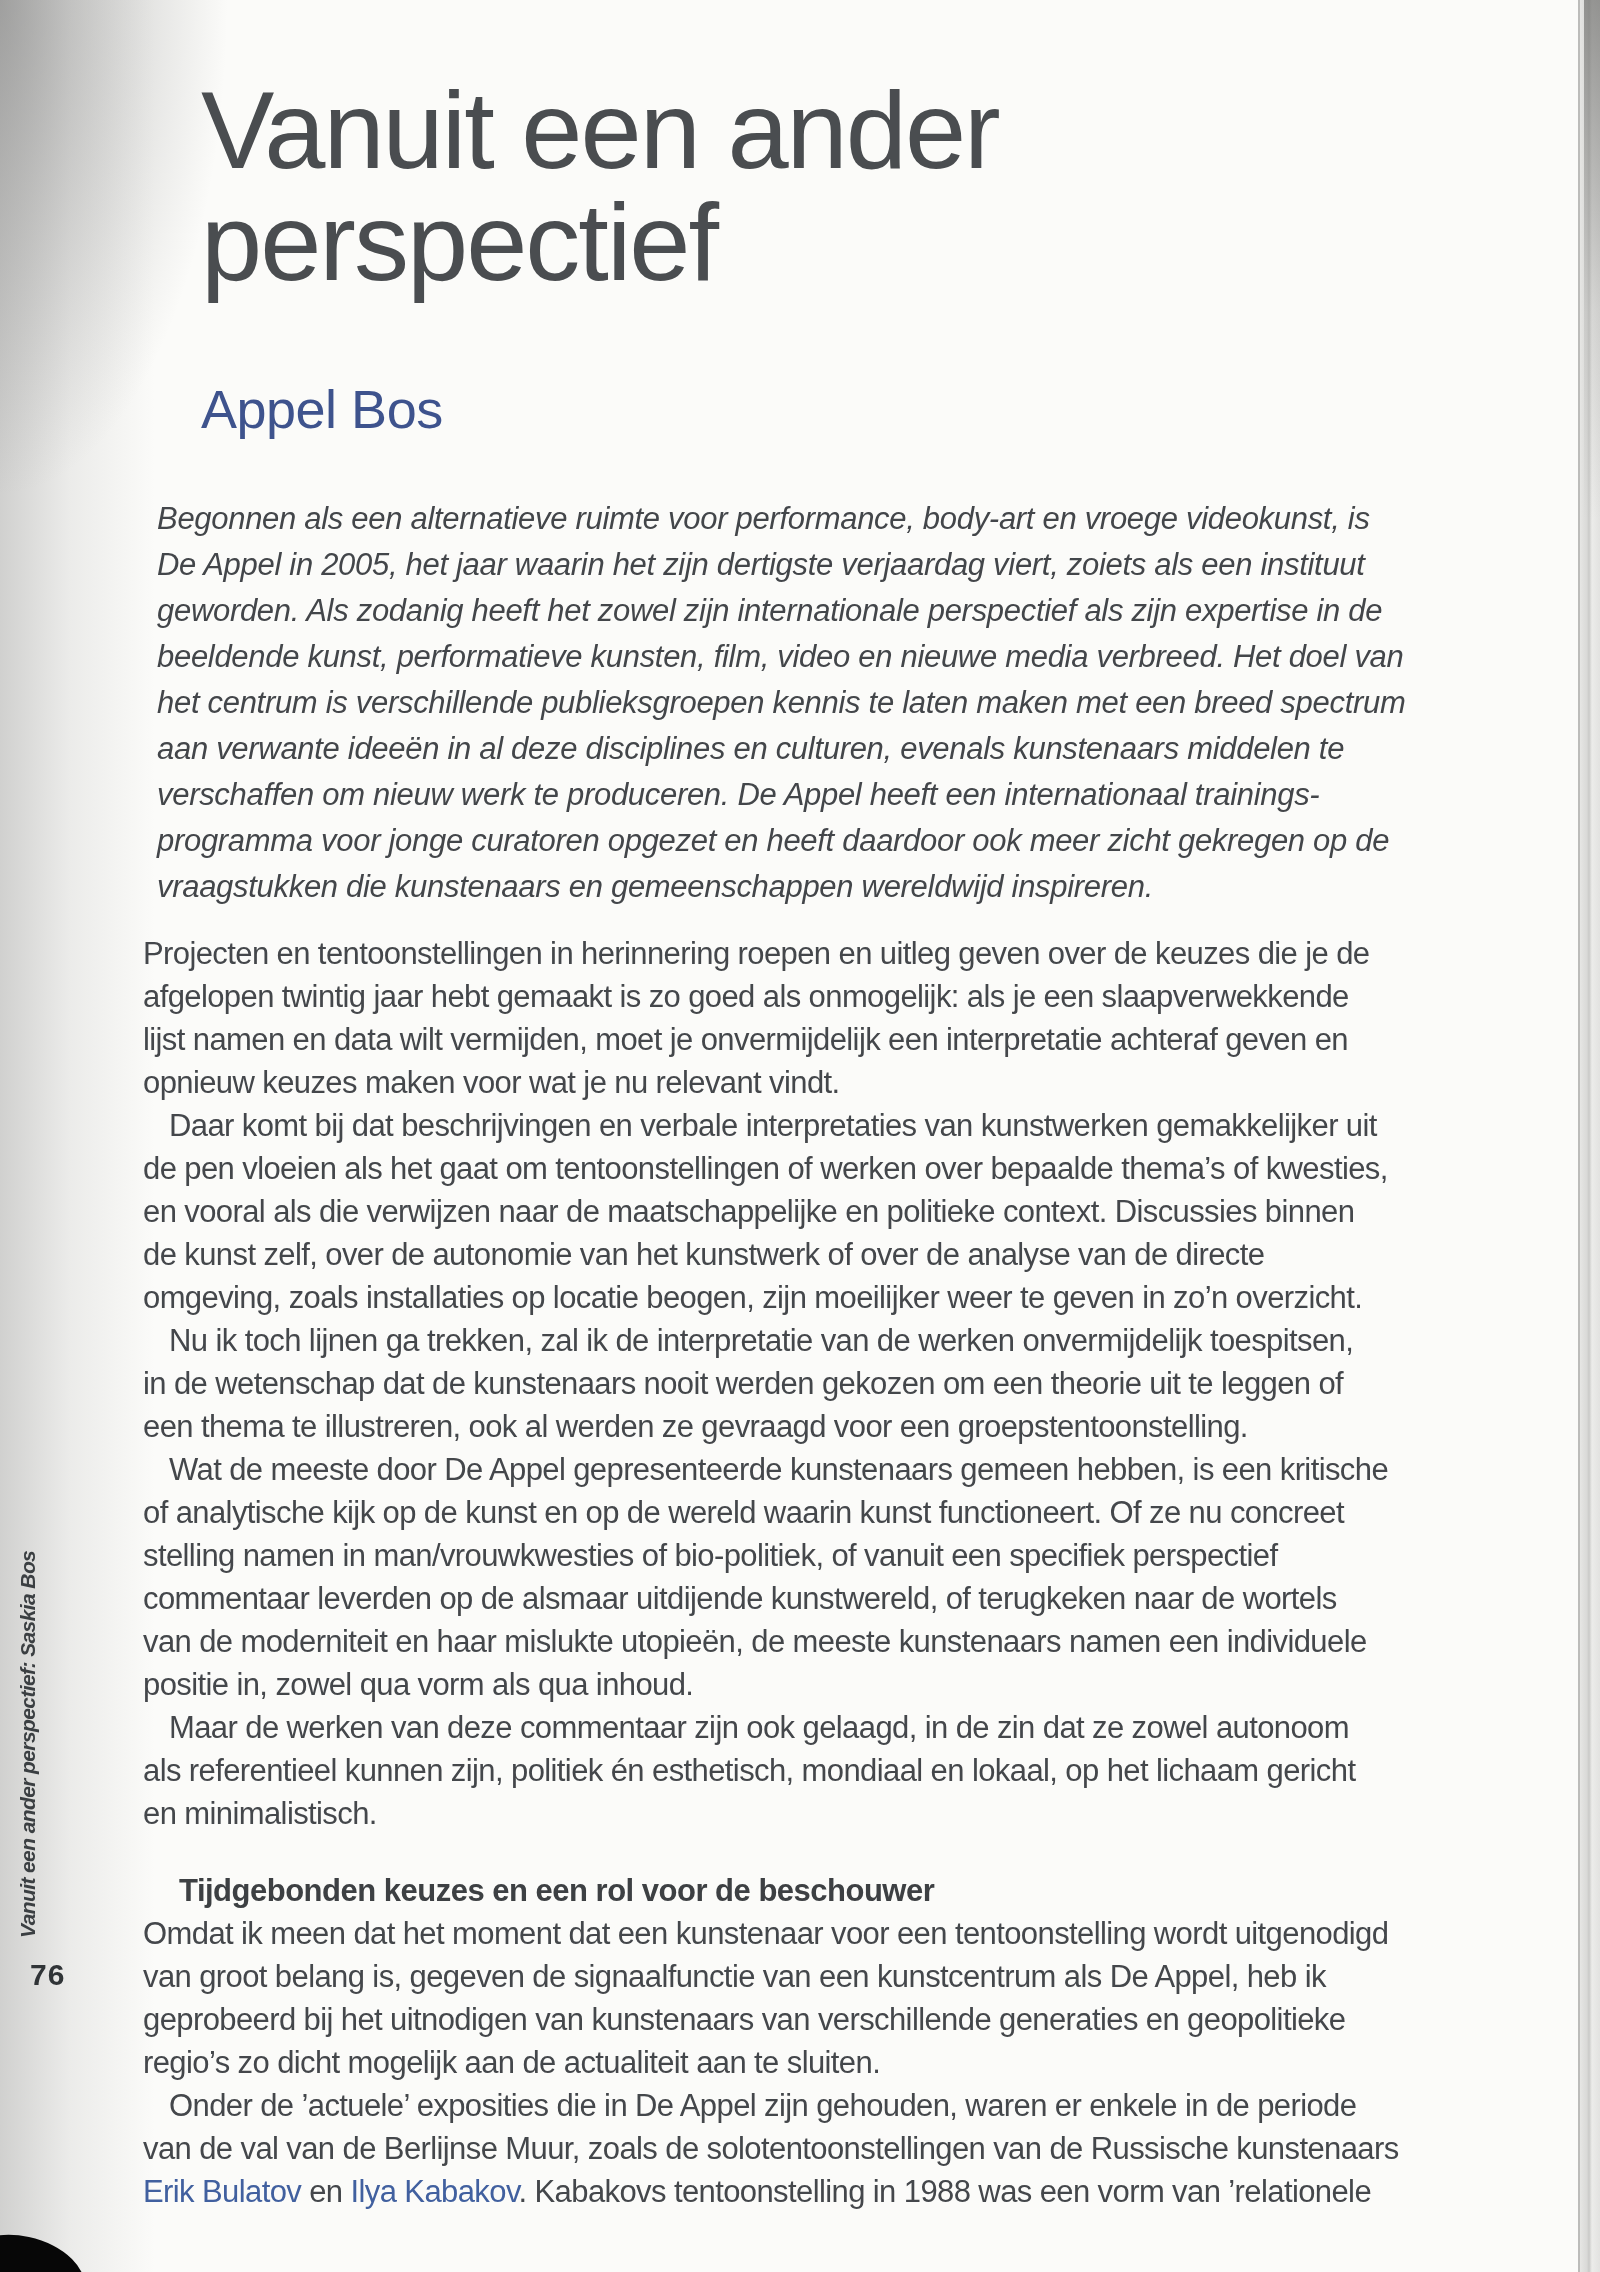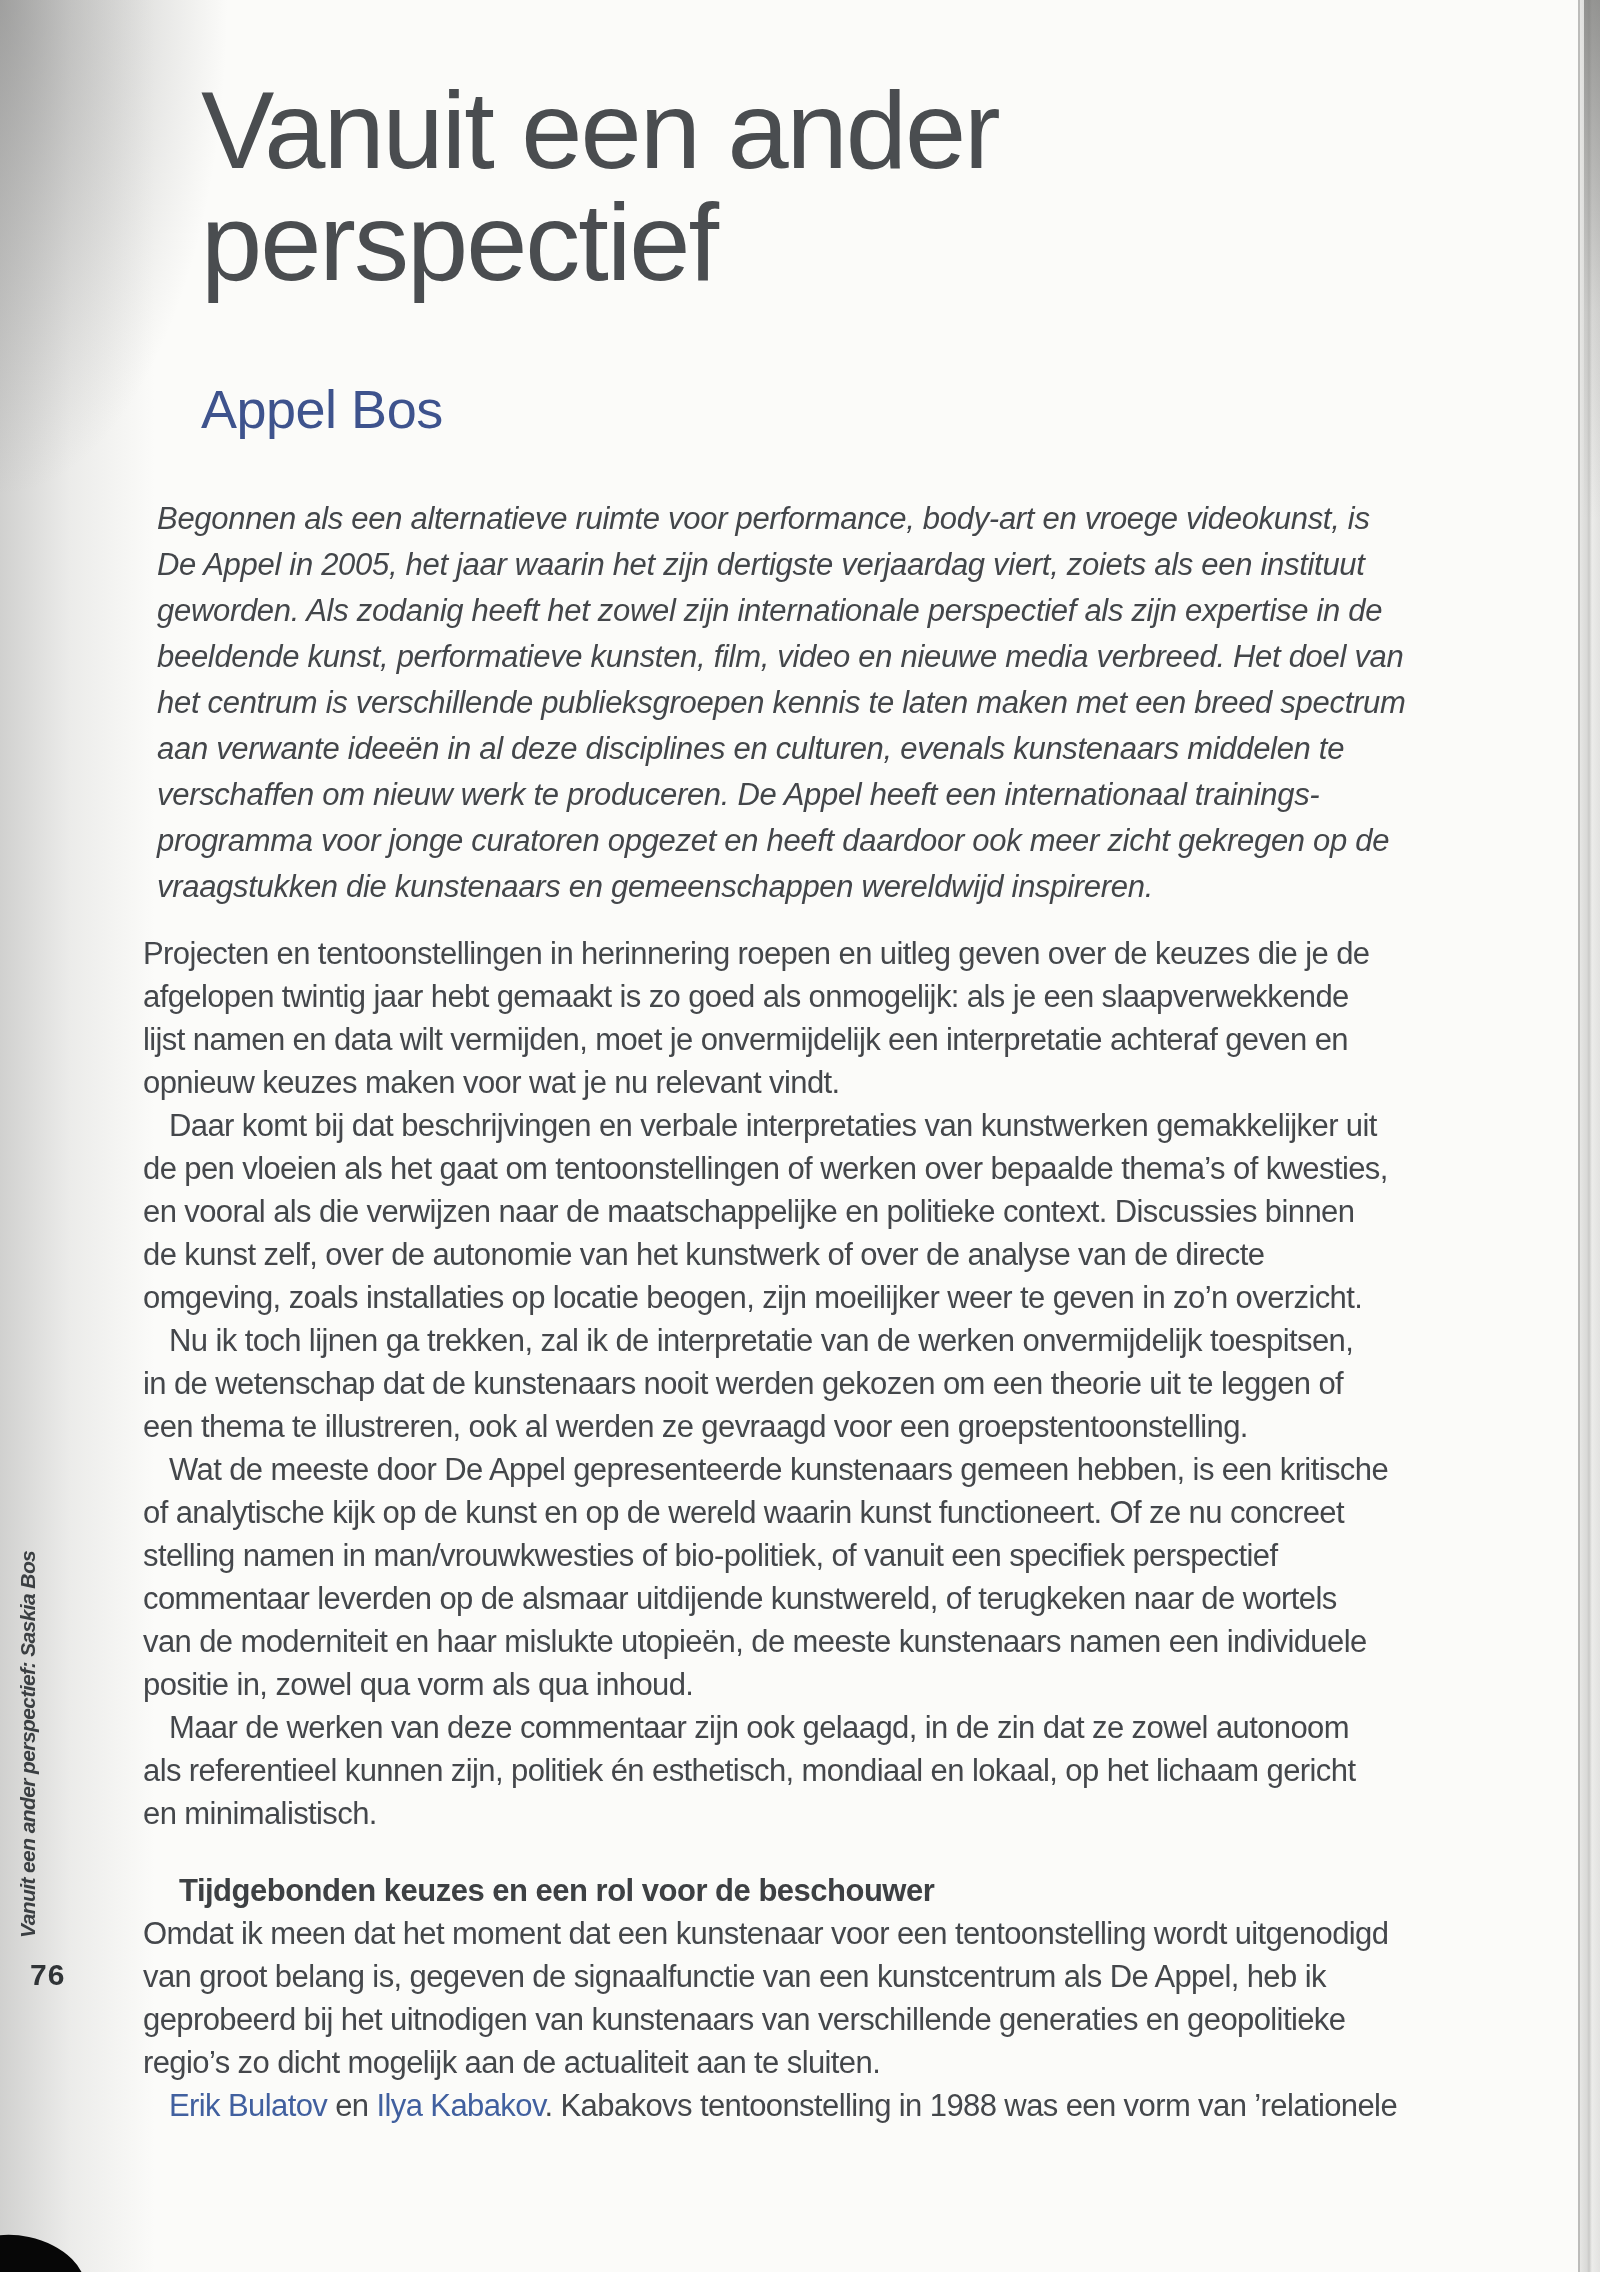--- a/index.html
+++ b/index.html
@@ -123,15 +123,17 @@
 als referentieel kunnen zijn, politiek én esthetisch, mondiaal en lokaal, op het lichaam gericht
 en minimalistisch.</p>
 
     <h2 class="section-heading">Tijdgebonden keuzes en een rol voor de beschouwer</h2>
 
     <p class="para">Omdat ik meen dat het moment dat een kunstenaar voor een tentoonstelling wordt uitgenodigd
 van groot belang is, gegeven de signaalfunctie van een kunstcentrum als De Appel, heb ik
 geprobeerd bij het uitnodigen van kunstenaars van verschillende generaties en geopolitieke
 regio’s zo dicht mogelijk aan de actualiteit aan te sluiten.</p>
 
-    <p class="para indent"><span class="blue">Erik Bulatov</span><span> en </span><span class="blue">Ilya Kabakov</span><span>. Kabakovs tentoonstelling in 1988 was een vorm van ’relationele</span></p>
+    <p class="para indent"><span>Onder de ’actuele’ exposities die in De Appel zijn gehouden, waren er enkele in de periode
+van de val van de Berlijnse Muur, zoals de solotentoonstellingen van de Russische kunstenaars
+</span><span class="blue">Erik Bulatov</span><span> en </span><span class="blue">Ilya Kabakov</span><span>. Kabakovs tentoonstelling in 1988 was een vorm van ’relationele</span></p>
   </div>
 </div>
 
 </body></html>

